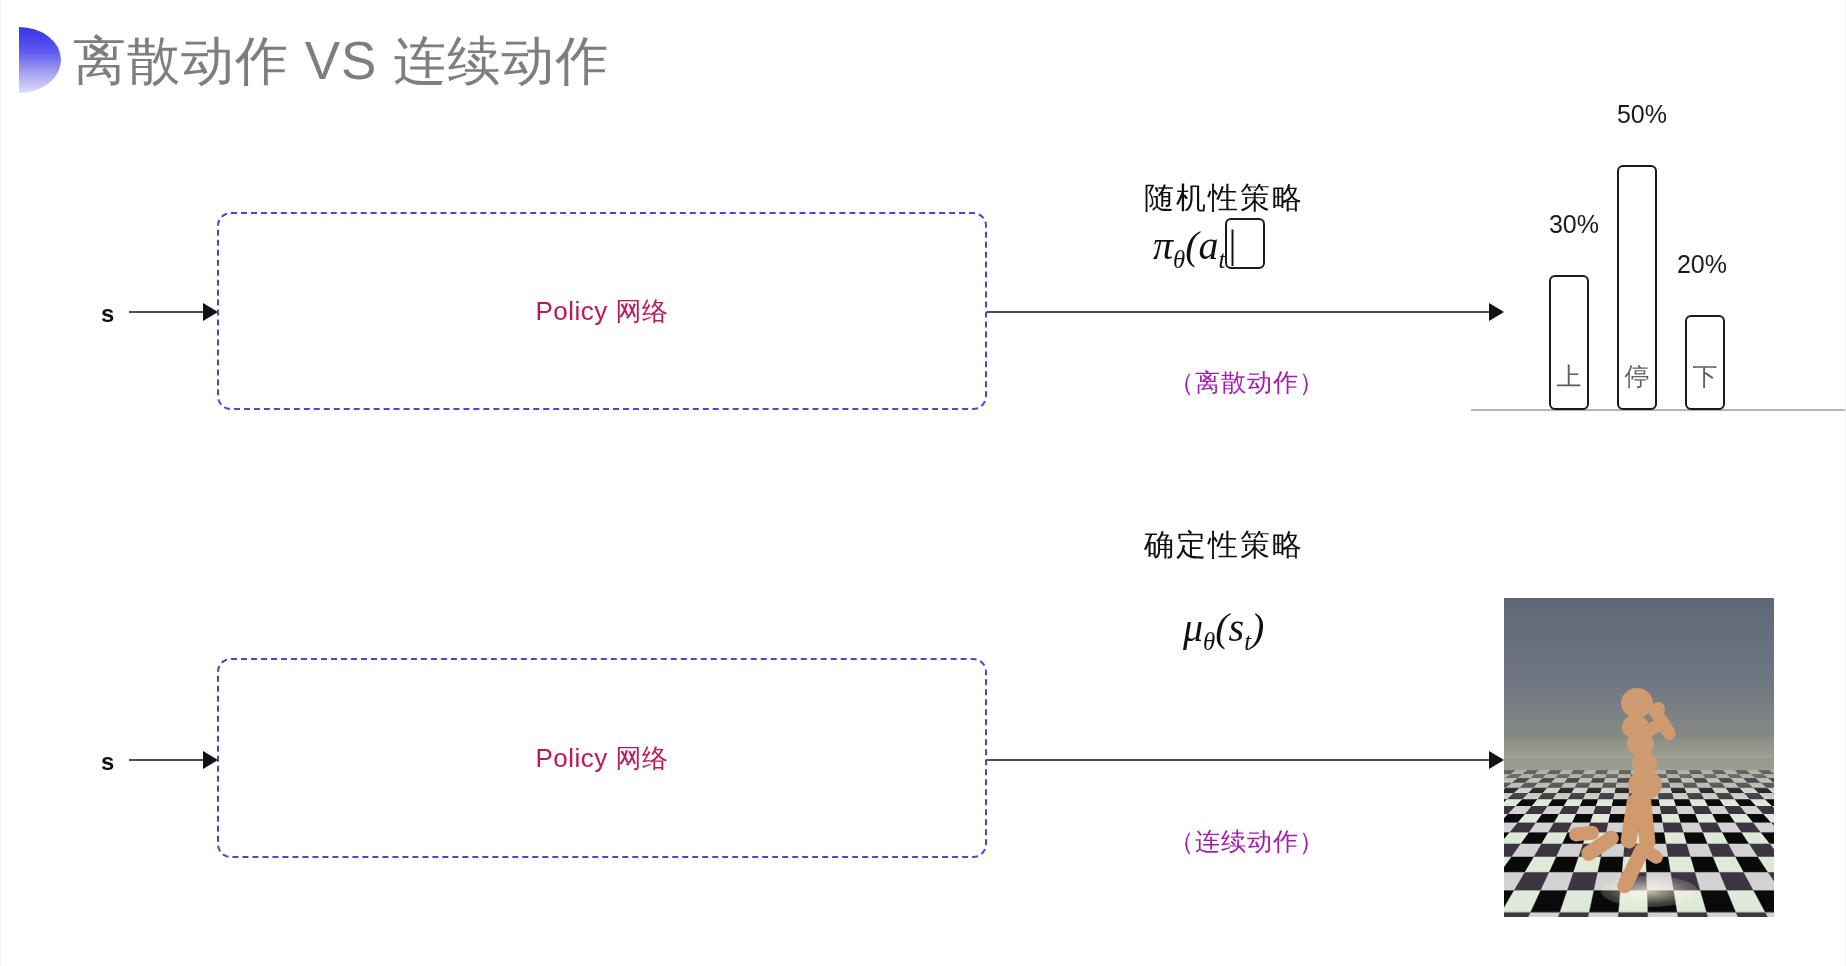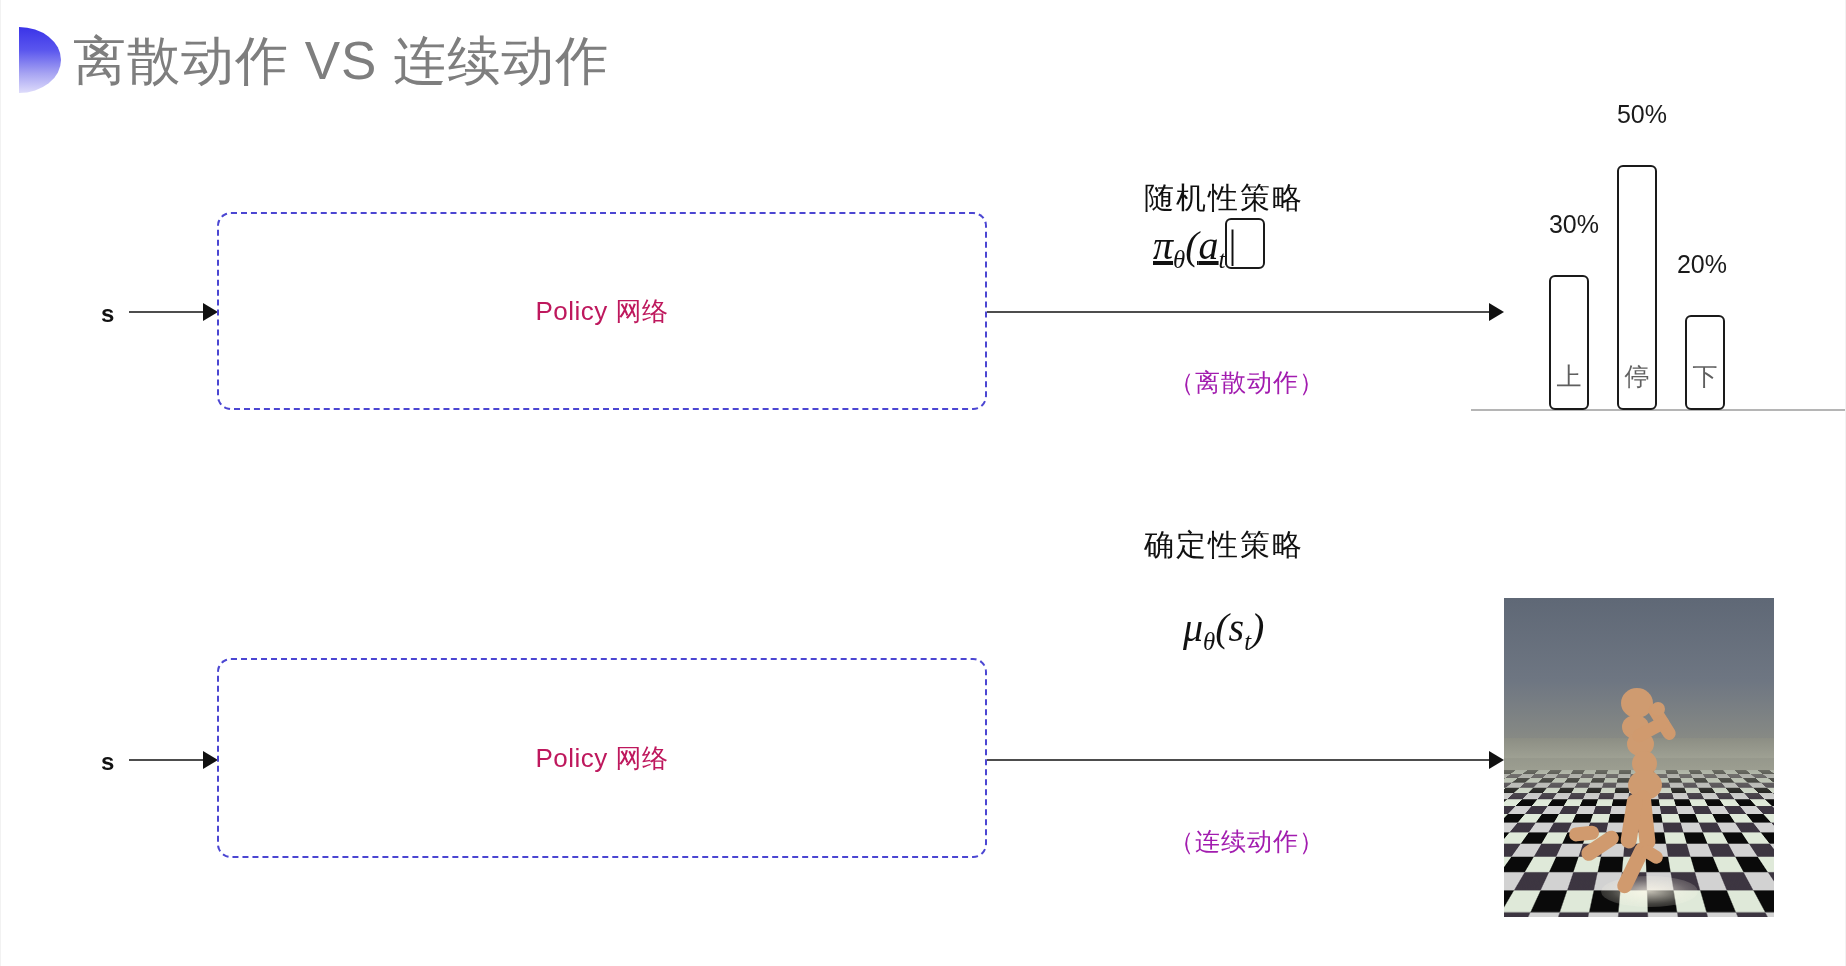--- a/index.html
+++ b/index.html
@@ -234,21 +234,21 @@
 
   <div class="policy-box" style="left:216px; top:212px; width:770px; height:198px;">
     <div class="policy-label">Policy 网络</div>
   </div>
 
   <div class="arrow-line" style="left:986px; top:311px; width:504px;"></div>
   <div class="arrow-head" style="left:1488px; top:303px;"></div>
 
   <div class="policy-kind" style="left:1143px; top:138px;margin-top:40px;">随机性策略</div>
 
-  <div class="policy-formula" style="left:1152px; top:222px;text-decoration:underline;">
+  <div class="policy-formula" style="left:1152px; top:222px;">
     <span>π</span><span class="sub">θ</span><span>(</span><span>a</span><span class="sub">t</span><span class="bar">|</span><span>s</span><span class="sub">t</span><span>)</span>
   </div>
 
   <div class="action-note" style="left:1168px; top:366px;">（离散动作）</div>
 
   <div id="bar-chart">
     <div id="chart-baseline"></div>
 
     <div class="bar" style="left:78px; height:135px;"></div>
     <div class="bar-value" style="left:68px; top:115px; width:60px;">30%</div>

